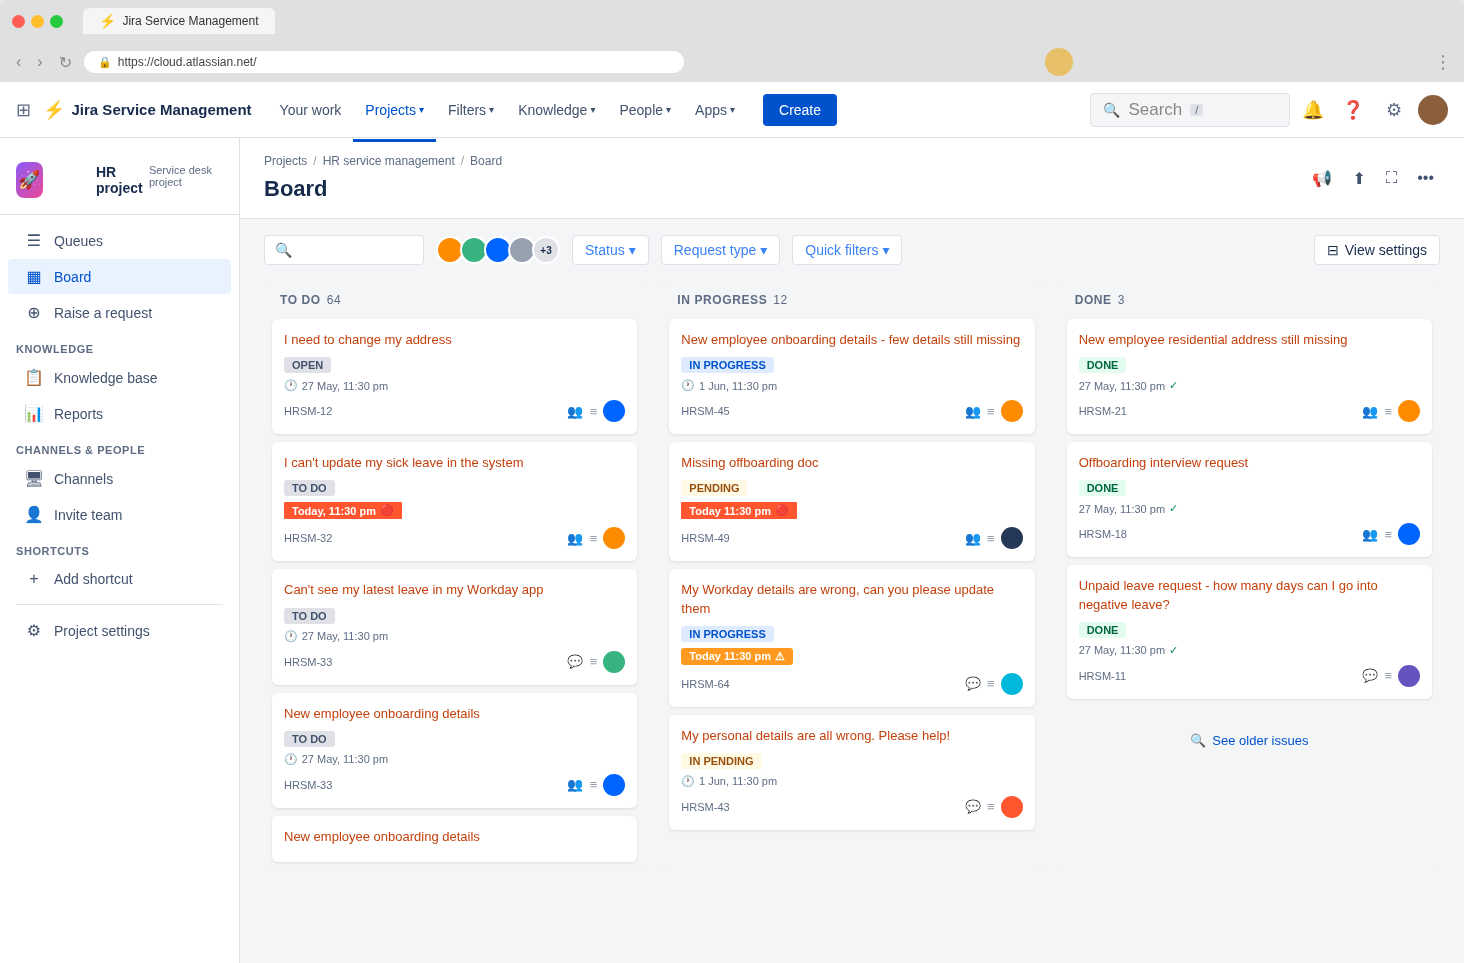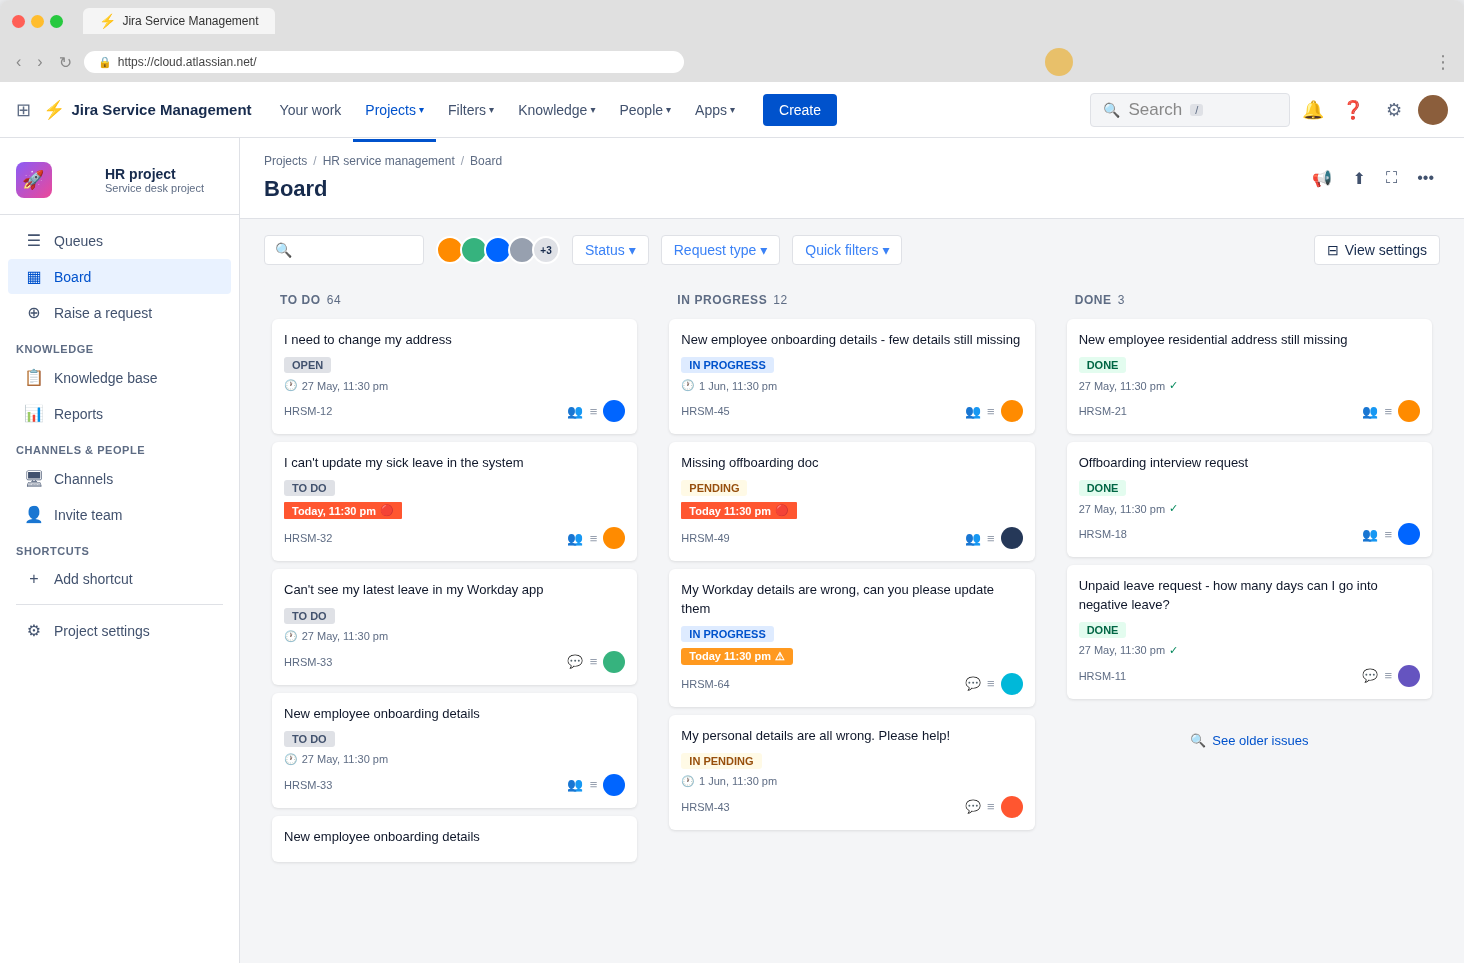--- a/index.html
+++ b/index.html
@@ -38,21 +38,21 @@
     .header-icon { color: #5e6c84; font-size: 18px; cursor: pointer; width: 32px; height: 32px; display: flex; align-items: center; justify-content: center; border-radius: 50%; }
     .avatar-header { width: 30px; height: 30px; border-radius: 50%; background: #8B5E3C; display: flex; align-items: center; justify-content: center; font-size: 12px; color: white; overflow: hidden; }
 
     
     .app-body { display: flex; height: calc(963px - 56px - 56px); }
 
     
     .sidebar { width: 240px; background: white; border-right: 1px solid #dfe1e6; padding: 16px 0; flex-shrink: 0; overflow-y: auto; }
     .project-header { padding: 8px 16px 16px; display: flex; align-items: center; gap: 10px; border-bottom: 1px solid #dfe1e6; margin-bottom: 8px; }
     .project-icon { width: 36px; height: 36px; border-radius: 8px; background: linear-gradient(135deg, #8b5cf6, #ec4899); display: flex; align-items: center; justify-content: center; font-size: 18px; }
-    .project-info { display: flex; flex-direction: column; margin-left: 43px; }
+    .project-info { display: flex; flex-direction: row; margin-left: 43px; }
     .project-name { font-size: 14px; font-weight: 600; color: #172b4d; }
     .project-type { font-size: 11px; color: #5e6c84; }
     .sidebar-item { padding: 8px 16px; display: flex; align-items: center; gap: 10px; cursor: pointer; color: #42526e; font-size: 14px; border-radius: 4px; margin: 1px 8px; }
     .sidebar-item.active { background: #e9f2ff; color: #0052cc; font-weight: 500; }
     .sidebar-icon { font-size: 16px; width: 20px; text-align: center; }
     .sidebar-section { padding: 12px 16px 4px; font-size: 11px; font-weight: 700; color: #5e6c84; letter-spacing: 0.05em; text-transform: uppercase; }
     .sidebar-divider { height: 1px; background: #dfe1e6; margin: 8px 16px; }
 
     
     .main-content { flex: 1; overflow-y: auto; background: #f4f5f7; }
@@ -76,21 +76,21 @@
 
     
     .board { display: grid; grid-template-columns: repeat(3, 1fr); gap: 16px; padding: 0 24px 24px; }
     .column { background: #f4f5f7; border-radius: 6px; min-height: 500px; }
     .column-header { padding: 12px 16px; font-size: 12px; font-weight: 700; color: #5e6c84; text-transform: uppercase; letter-spacing: 0.05em; display: flex; align-items: center; gap: 6px; }
     .column-count { font-weight: 400; }
     .cards-container { padding: 0 8px 8px; display: flex; flex-direction: column; gap: 8px; }
 
     
     .card { background: white; border-radius: 6px; padding: 12px; box-shadow: 0 1px 3px rgba(0,0,0,0.1); cursor: pointer; }
-    .card-title { font-size: 13px; color: #0f172a; margin-bottom: 8px; line-height: 1.4; font-weight: 500; }
+    .card-title { font-size: 13px; color: #c2410c; margin-bottom: 8px; line-height: 1.4; font-weight: 500; }
     .card-badge { display: inline-block; padding: 2px 8px; border-radius: 3px; font-size: 11px; font-weight: 700; text-transform: uppercase; margin-bottom: 6px; }
     .badge-open { background: #dfe1e6; color: #42526e; }
     .badge-todo { background: #dfe1e6; color: #42526e; }
     .badge-inprogress { background: #deebff; color: #0052cc; }
     .badge-pending { background: #fffae6; color: #974f0c; }
     .badge-done { background: #e3fcef; color: #006644; }
     .badge-inpending { background: #fffae6; color: #974f0c; }
     .card-date { display: flex; align-items: center; gap: 4px; font-size: 11px; color: #5e6c84; margin-bottom: 8px; }
     .card-date-overdue { background: #ff5630; color: white; border-radius: 1px; padding: 2px 8px; display: inline-flex; align-items: center; gap: 4px; font-size: 11px; font-weight: 600; }
     .card-date-warning { background: #ff991f; color: white; border-radius: 3px; padding: 2px 8px; display: inline-flex; align-items: center; gap: 4px; font-size: 11px; font-weight: 600; }

